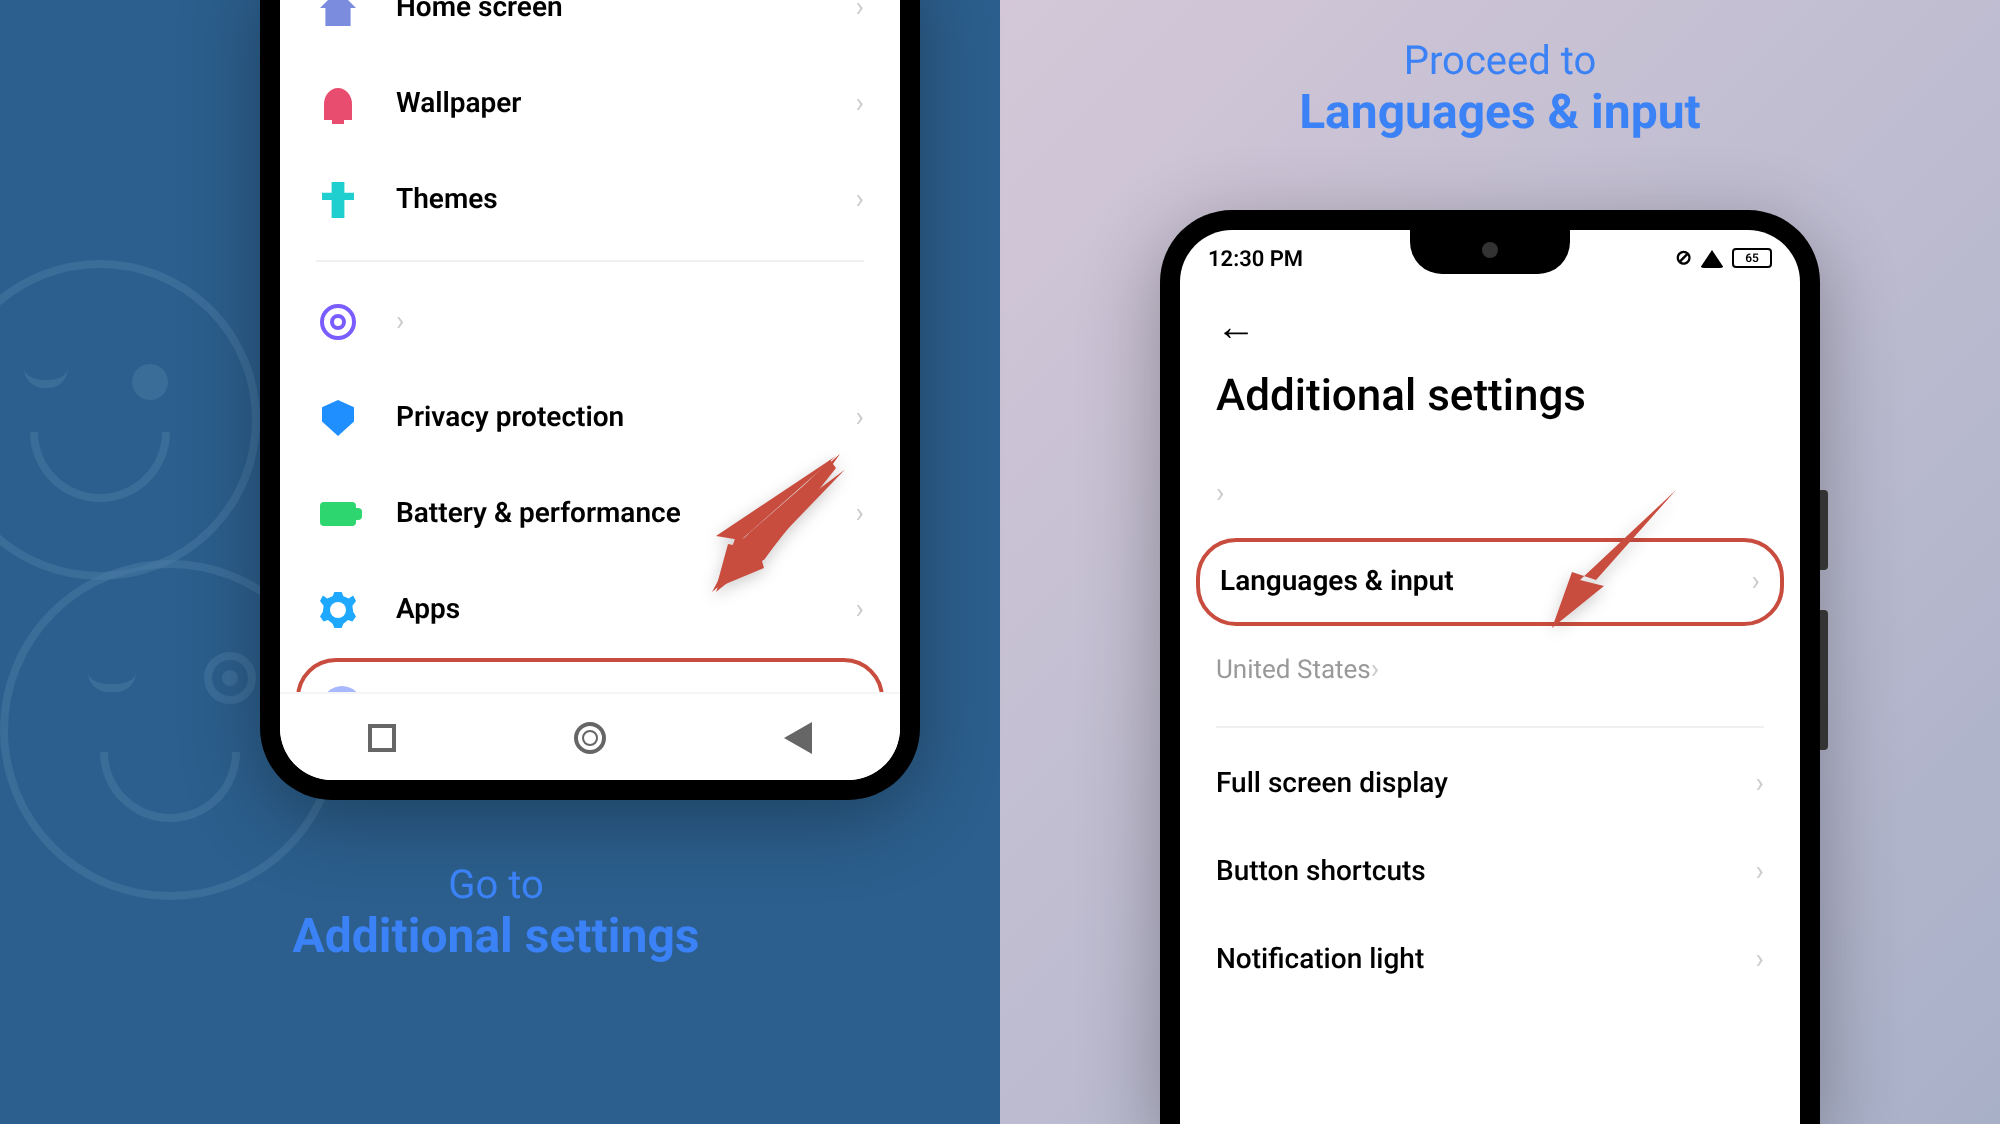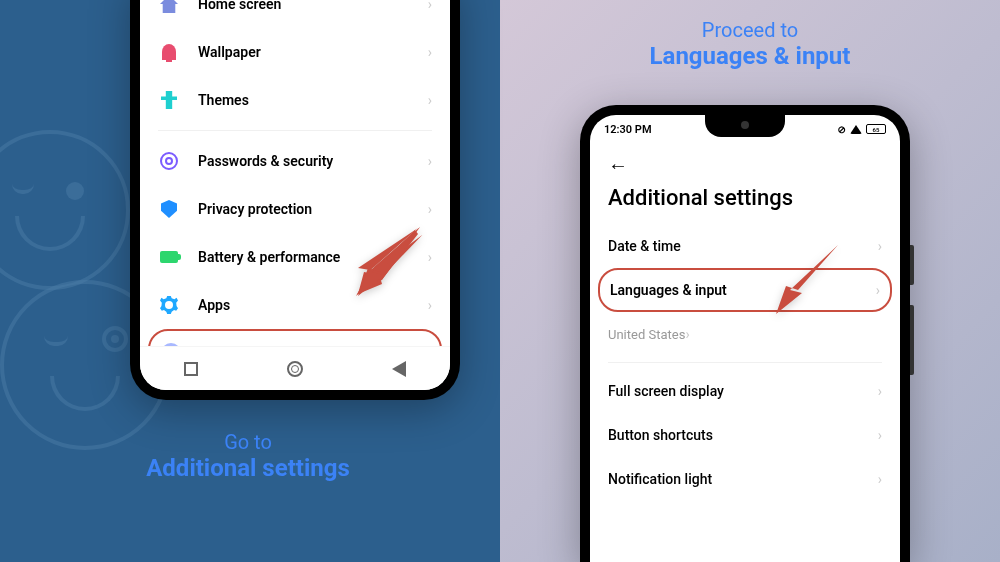--- a/index.html
+++ b/index.html
@@ -122,21 +122,20 @@
         <div class="menu-label">Themes</div>
         <div class="chevron">›</div>
       </div>
     </div>
     <div class="divider"></div>
     <div>
       <div class="menu-item">
         <div class="menu-icon">
             <div class="ic-lock"></div>
           </div>
-        <div class="menu-label">Passwords &amp; security</div>
         <div class="chevron">›</div>
       </div>
       <div class="menu-item">
         <div class="menu-icon">
             <div class="ic-shield"></div>
           </div>
         <div class="menu-label">Privacy protection</div>
         <div class="chevron">›</div>
       </div>
       <div class="menu-item">
@@ -183,21 +182,20 @@
             <span>65</span>
           </div>
       </div>
     </div>
     <div class="back-row">
       <span class="back-arrow">←</span>
     </div>
     <div class="page-title">Additional settings</div>
 
     <div class="menu-item no-icon">
-      <div class="menu-label">Date &amp; time</div>
       <div class="chevron">›</div>
     </div>
     <div class="menu-item no-icon highlight" style="margin: 0 8px; padding: 12px 10px;">
       <div class="menu-label" style="font-weight:600;">Languages &amp; input</div>
       <div class="chevron">›</div>
     </div>
     <div class="menu-item no-icon">
       <div class="menu-value">United States</div>
       <div class="chevron">›</div>
     </div>

